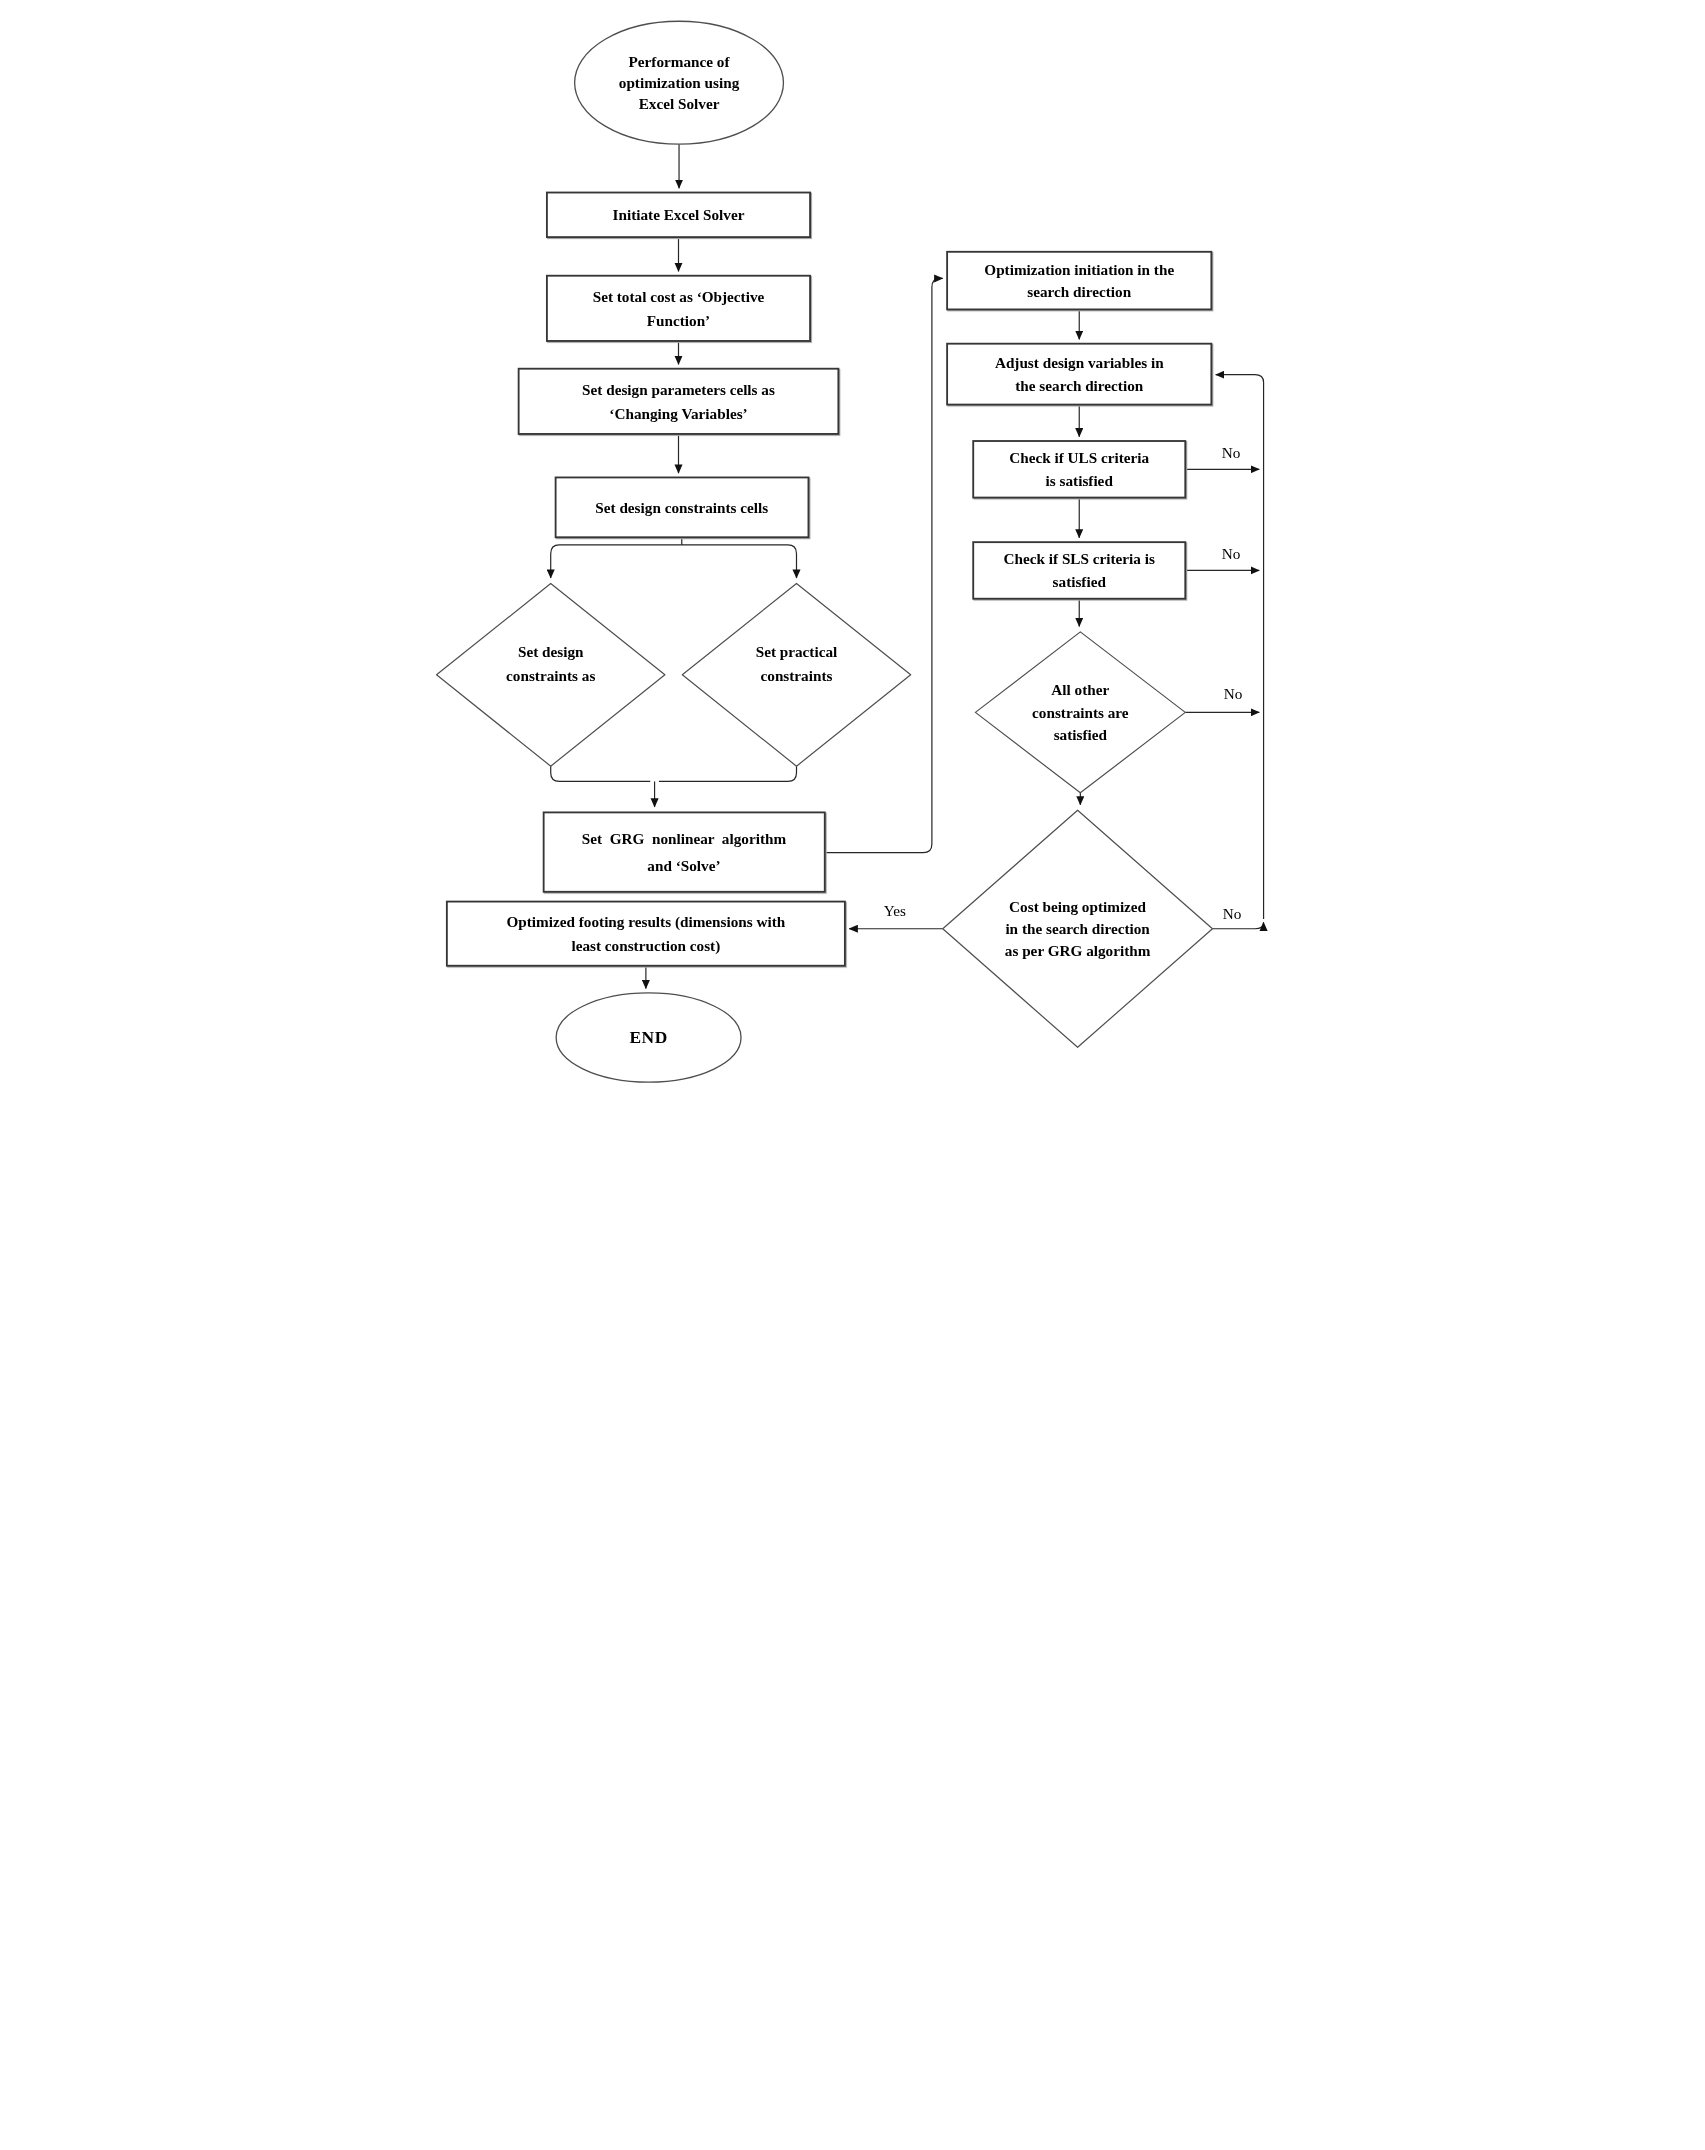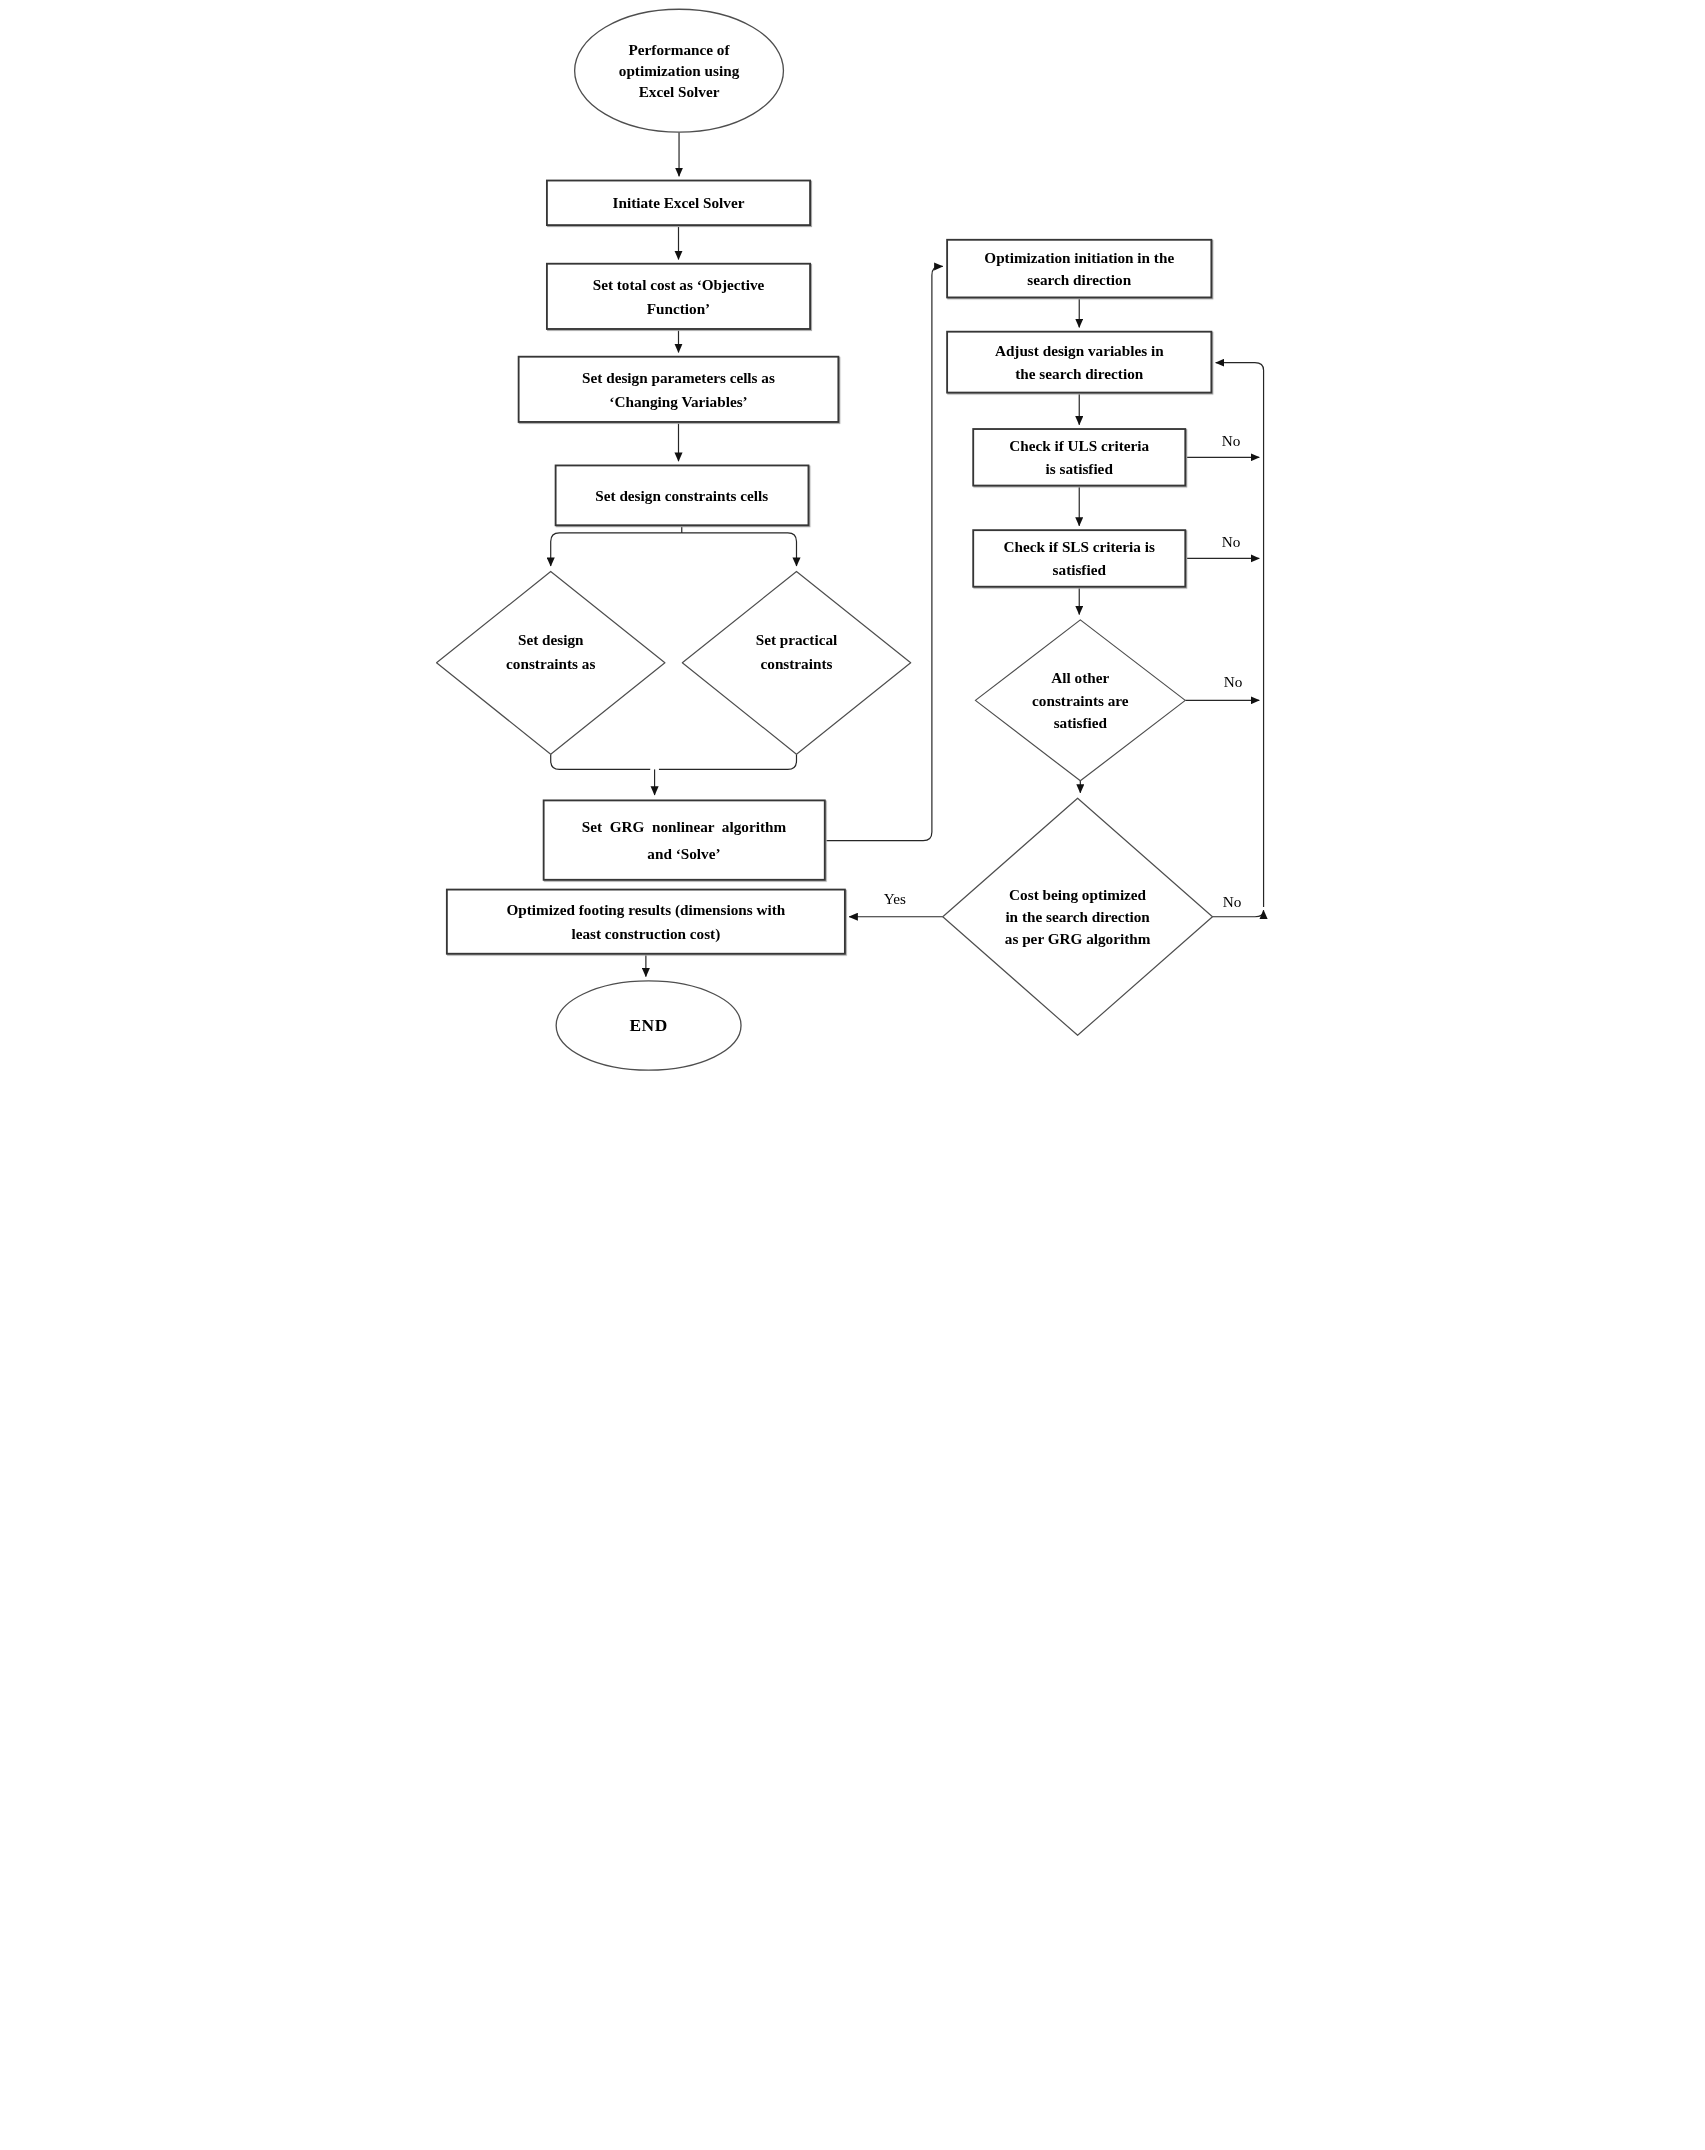--- a/index.html
+++ b/index.html
@@ -2,21 +2,21 @@
 <html style="font-size:8.7px"><head>
 <meta charset="utf-8">
 <style>
   html, body {
     margin: 0;
     padding: 0;
     background: #ffffff;
   }
   .canvas-wrap {
     width: 853px;
-    margin: 0 auto;
+    margin: 12px auto;
     background: #ffffff;
   }
   svg { display: block; }
 
   
   .proc {
     fill: #ffffff;
     stroke: #363636;
     stroke-width: 3.4;
   }

